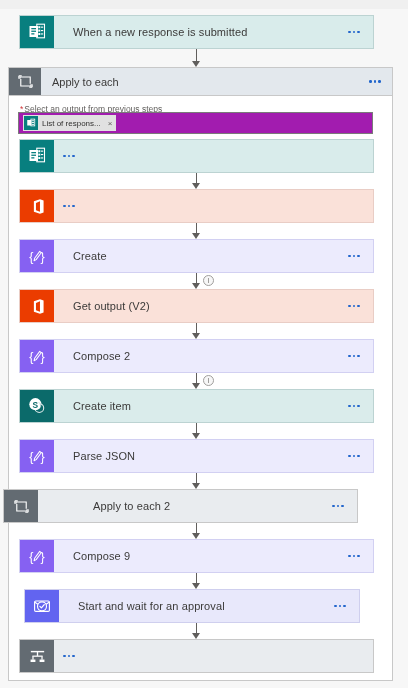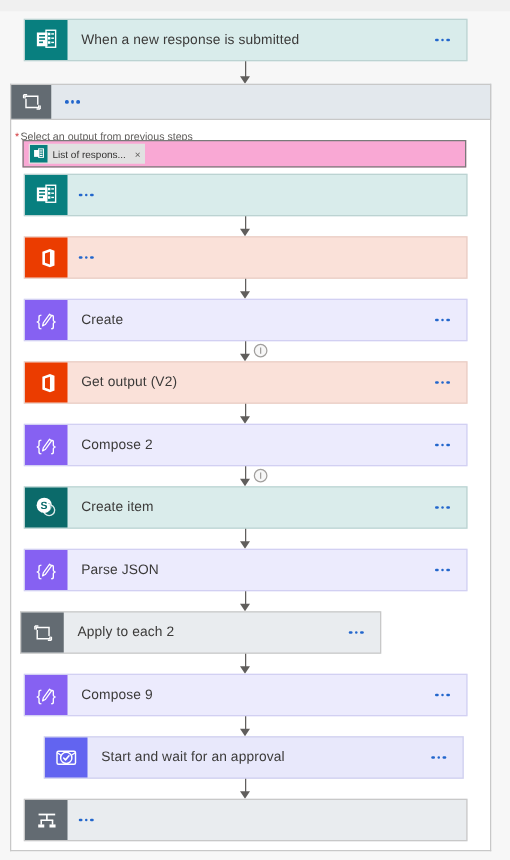--- a/index.html
+++ b/index.html
@@ -35,21 +35,21 @@
     width: 34px;
     min-width: 34px;
     display: flex;
     align-items: center;
     justify-content: center;
   }
   .card .title {
     flex: 1;
     display: flex;
     align-items: center;
-    padding-left: 11px;
+    padding-left: 19px;
     font-size: 11px;
     color: #3b3a39;
     letter-spacing: .1px;
     white-space: nowrap;
     overflow: hidden;
   }
   .card .ellipsis {
     width: 34px;
     min-width: 34px;
     display: flex;
@@ -112,31 +112,31 @@
     width: 34px; min-width: 34px;
     display: flex; align-items: center; justify-content: center; gap: 2px;
   }
   #scope-header .ellipsis i {
     width: 2.5px; height: 2.5px; border-radius: 50%; background: #2266cc; display:block;
   }
 
   
   .field-label {
     position: absolute;
-    left: 12px; top: 104px;
+    left: 20px; top: 104px;
     font-size: 8.5px;
     color: #605e5c;
     white-space: nowrap;
   }
   .field-label .req { color: #d13438; margin-right: 1px; }
   .field-box {
     position: absolute;
     left: 18px; top: 112px;
     width: 355px; height: 22px;
-    background: #f9a8d4;
+    background: #a21caf;
     border: 1px solid #7a7a7a;
     display: flex;
     align-items: center;
     padding-left: 4px;
   }
   .token {
     display: inline-flex;
     align-items: center;
     height: 16px;
     background: #e1e1e1;
@@ -231,20 +231,21 @@
 
   <div id="scope-header">
     <div class="tile">
       <svg width="17" height="17" viewBox="0 0 18 18">
         <path d="M3.2 6.2 V4.2 H14 V11.5" fill="none" stroke="#ffffff" stroke-width="1.2"></path>
         <path d="M14.8 11.8 V13.8 H4 V6.4" fill="none" stroke="#ffffff" stroke-width="1.2"></path>
         <path d="M2 3 L5 3 M2 3 L2 6" stroke="#ffffff" stroke-width="1.2" fill="none"></path>
         <path d="M16 15 L13 15 M16 15 L16 12" stroke="#ffffff" stroke-width="1.2" fill="none"></path>
       </svg>
     </div>
+    <div class="title">Apply to each</div>
     <div class="ellipsis">
         <i></i>
         <i></i>
         <i></i>
       </div>
   </div>
 
   <div class="field-label">
     <span class="req">*</span><span>Select an output from previous steps</span>
   </div>
@@ -402,21 +403,21 @@
         <div class="ellipsis">
           <i></i>
           <i></i>
           <i></i>
         </div>
       </div>
       <div class="arrow" style="left: 189px; top: 473px; height: 16px;">
         <div class="shaft"></div>
         <div class="head"></div>
       </div>
-      <div class="card c-control" style="left: 16px; top: 489px; width: 289px;">
+      <div class="card c-control" style="left: 3px; top: 489px; width: 355px; gap: 36px;">
         <div class="tile">
       <svg width="17" height="17" viewBox="0 0 18 18">
         <path d="M3.2 6.2 V4.2 H14 V11.5" fill="none" stroke="#ffffff" stroke-width="1.2"></path>
         <path d="M14.8 11.8 V13.8 H4 V6.4" fill="none" stroke="#ffffff" stroke-width="1.2"></path>
         <path d="M2 3 L5 3 M2 3 L2 6" stroke="#ffffff" stroke-width="1.2" fill="none"></path>
         <path d="M16 15 L13 15 M16 15 L16 12" stroke="#ffffff" stroke-width="1.2" fill="none"></path>
       </svg>
         </div>
         <div class="title">Apply to each 2</div>
         <div class="ellipsis">
@@ -441,21 +442,21 @@
         <div class="ellipsis">
           <i></i>
           <i></i>
           <i></i>
         </div>
       </div>
       <div class="arrow" style="left: 189px; top: 573px; height: 16px;">
         <div class="shaft"></div>
         <div class="head"></div>
       </div>
-      <div class="card c-approve" style="left: 35px; top: 589px; width: 336px;">
+      <div class="card c-approve" style="left: 24px; top: 589px; width: 336px;">
         <div class="tile">
       <svg width="20" height="20" viewBox="0 0 20 20">
         <rect x="2.6" y="5" width="14.8" height="10.4" rx="1.2" fill="none" stroke="#ffffff" stroke-width="1.15"></rect>
         <path d="M2.6 6 L10 11 L17.4 6" fill="none" stroke="#ffffff" stroke-width="1.1"></path>
         <circle cx="10" cy="10.3" r="4.5" fill="#6264f0" stroke="#ffffff" stroke-width="1.15"></circle>
         <path d="M7.9 10.4 L9.4 11.9 L12.2 8.6" fill="none" stroke="#ffffff" stroke-width="1.25" stroke-linecap="round" stroke-linejoin="round"></path>
       </svg>
         </div>
         <div class="title">Start and wait for an approval</div>
         <div class="ellipsis">

